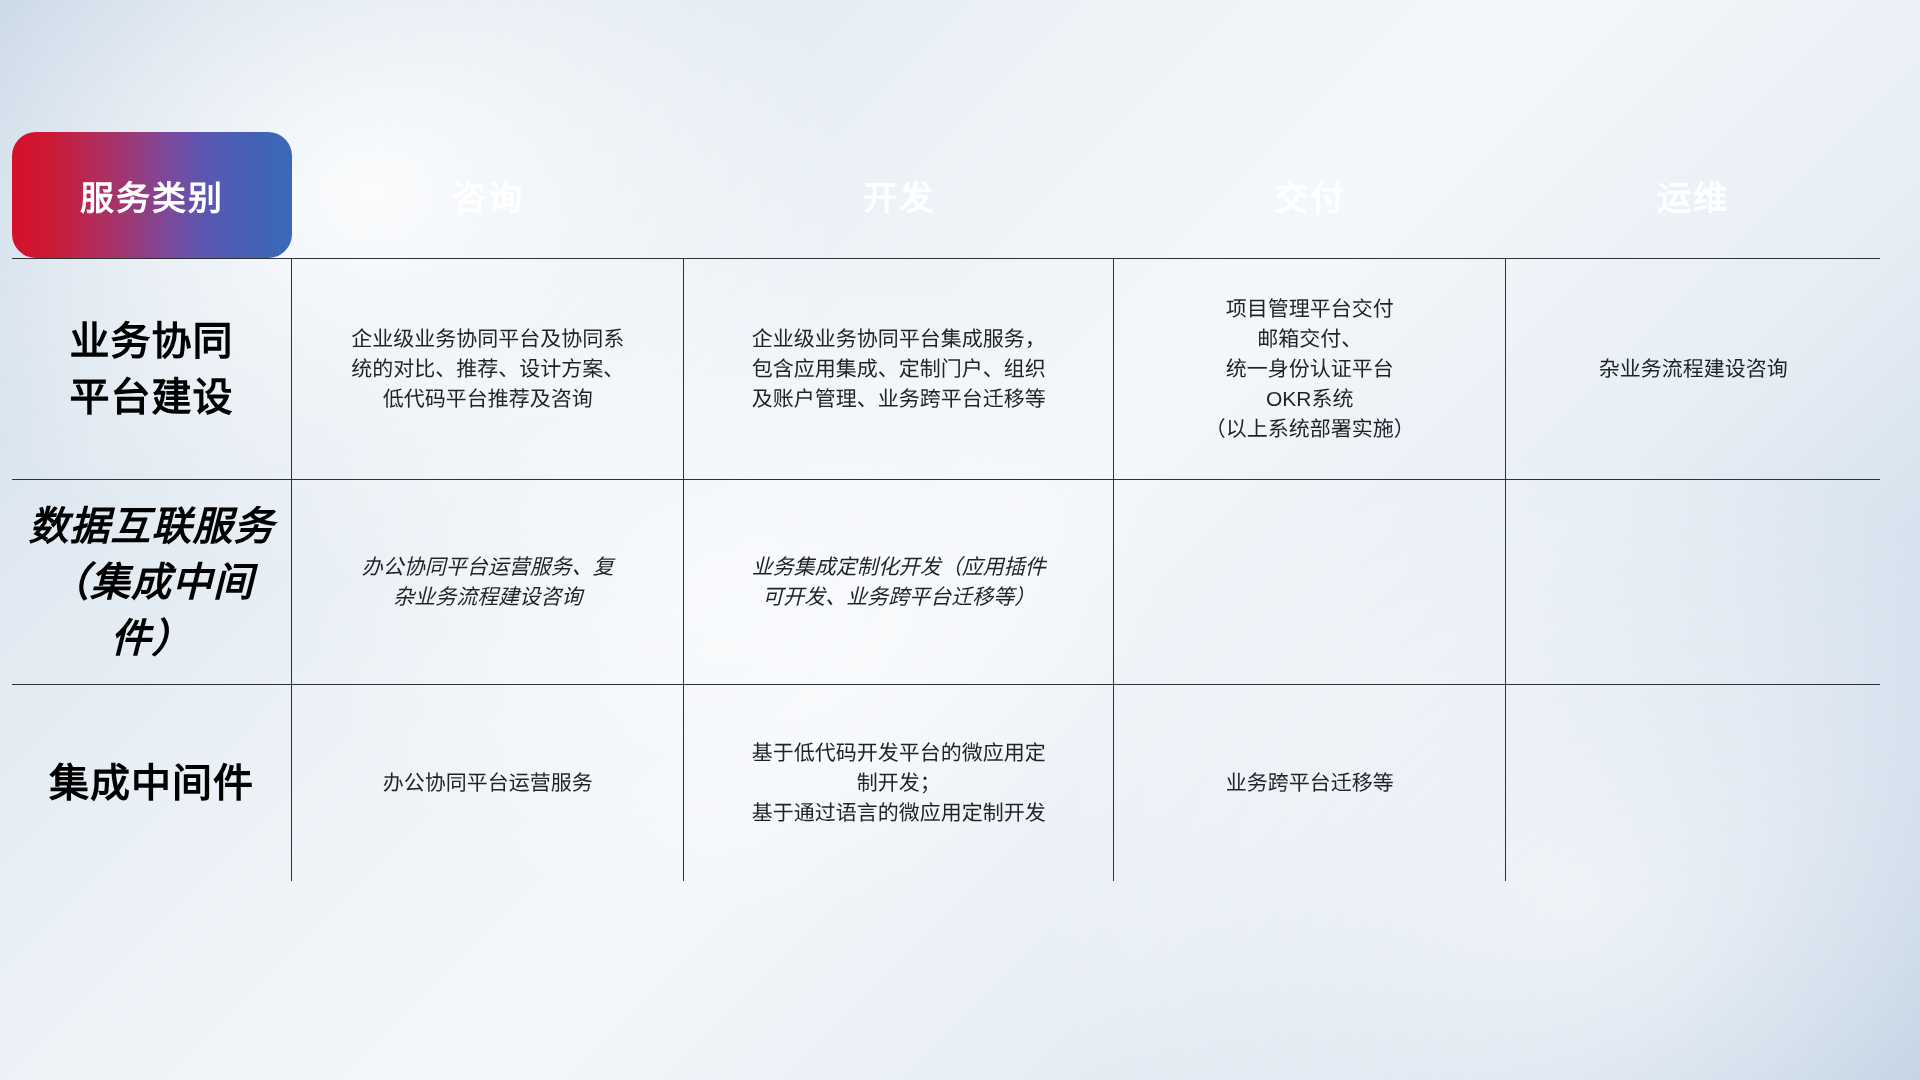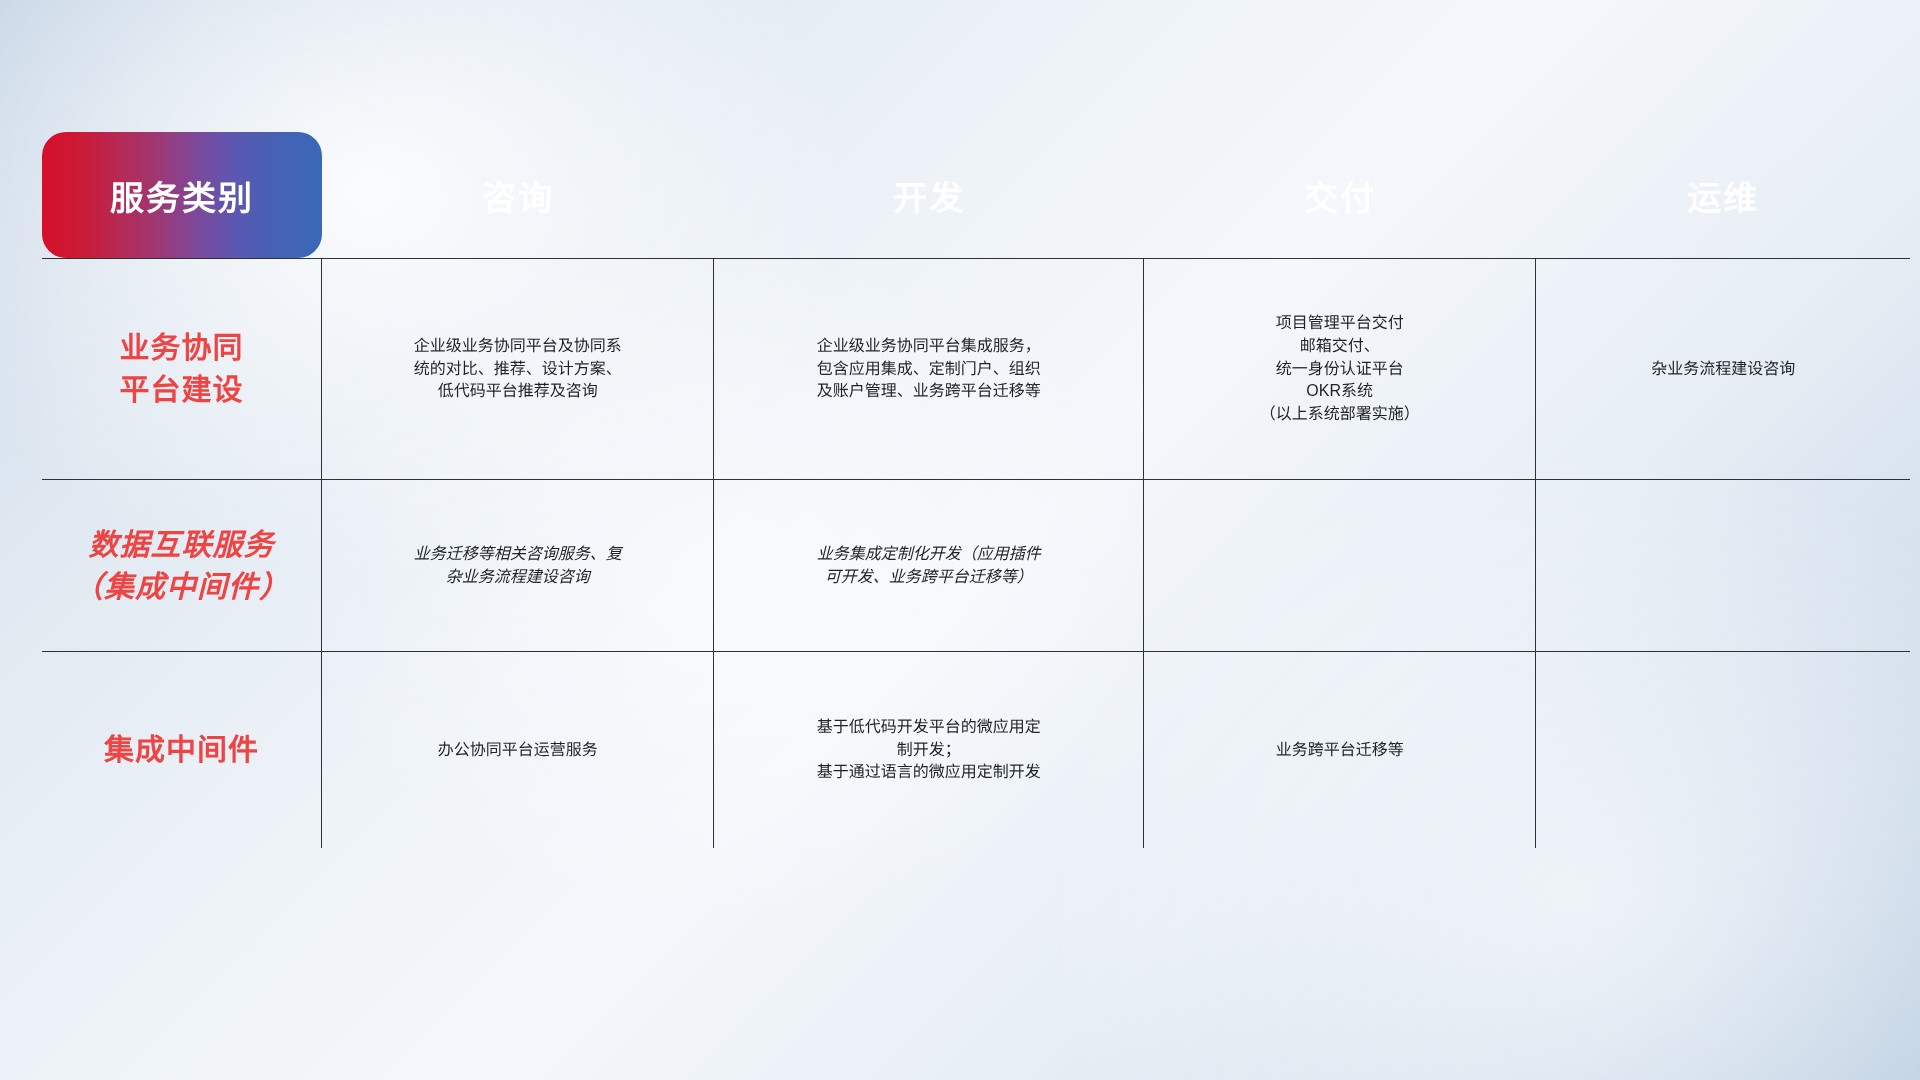--- a/index.html
+++ b/index.html
@@ -33,21 +33,21 @@
     position: absolute;
     left: 38%; top: 54%;
     width: 900px; height: 700px;
     transform: translate(-50%,-50%);
     background: radial-gradient(ellipse at center, rgba(255,255,255,0.55) 0%, rgba(255,255,255,0.0) 70%);
     pointer-events: none;
   }
 
   .table-wrap {
     position: absolute;
-    left: 42px;
+    left: 12px;
     top: 132px;
     width: 1868px;
   }
 
   table.service-table {
     width: 100%;
     border-collapse: separate;
     border-spacing: 0;
     table-layout: fixed;
   }
@@ -88,38 +88,38 @@
     border-radius: 24px;
     z-index: 1;
   }
 
   tbody td {
     border-right: 1.5px solid #2e3136;
     border-bottom: 1.5px solid #2e3136;
     vertical-align: middle;
     text-align: center;
     color: #1f2226;
-    font-size: 16px;
+    font-size: 21px;
     line-height: 1.42;
     padding: 18px 16px;
     background: transparent;
   }
   tbody tr td:last-child {
     border-right: none;
   }
   tbody tr:last-child td {
     border-bottom: none;
   }
   tbody tr:first-child td {
     border-top: 1.5px solid #2e3136;
   }
   td.cat-cell {
-    color: #ef4444;
+    color: #000000;
     font-weight: bold;
-    font-size: 30px;
+    font-size: 40px;
     letter-spacing: 1px;
     line-height: 1.4;
     border-right: 1.5px solid #2e3136;
   }
   td.first-col {
     border-left: none;
   }
 
   .r1 { height: 222px; }
   .r2 { height: 172px; font-style: italic; }
@@ -192,21 +192,21 @@
         <td>
           <span class="cell-text">杂业务流程建设咨询</span>
         </td>
       </tr>
       <tr class="r2">
         <td class="cat-cell first-col">
           <span class="cell-text">数据互联服务
 （集成中间件）</span>
         </td>
         <td>
-          <span class="cell-text">业务迁移等相关咨询服务、复
+          <span class="cell-text">办公协同平台运营服务、复
 杂业务流程建设咨询</span>
         </td>
         <td>
           <span class="cell-text">业务集成定制化开发（应用插件
 可开发、业务跨平台迁移等）</span>
         </td>
         <td>
           <span class="cell-text"></span>
         </td>
         <td>

